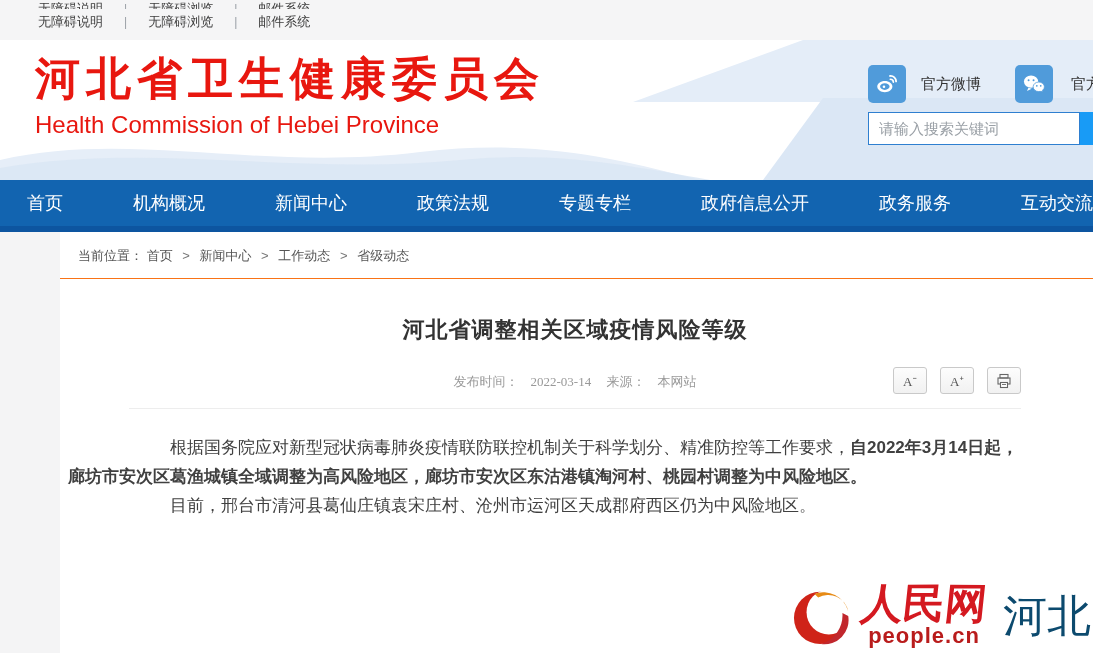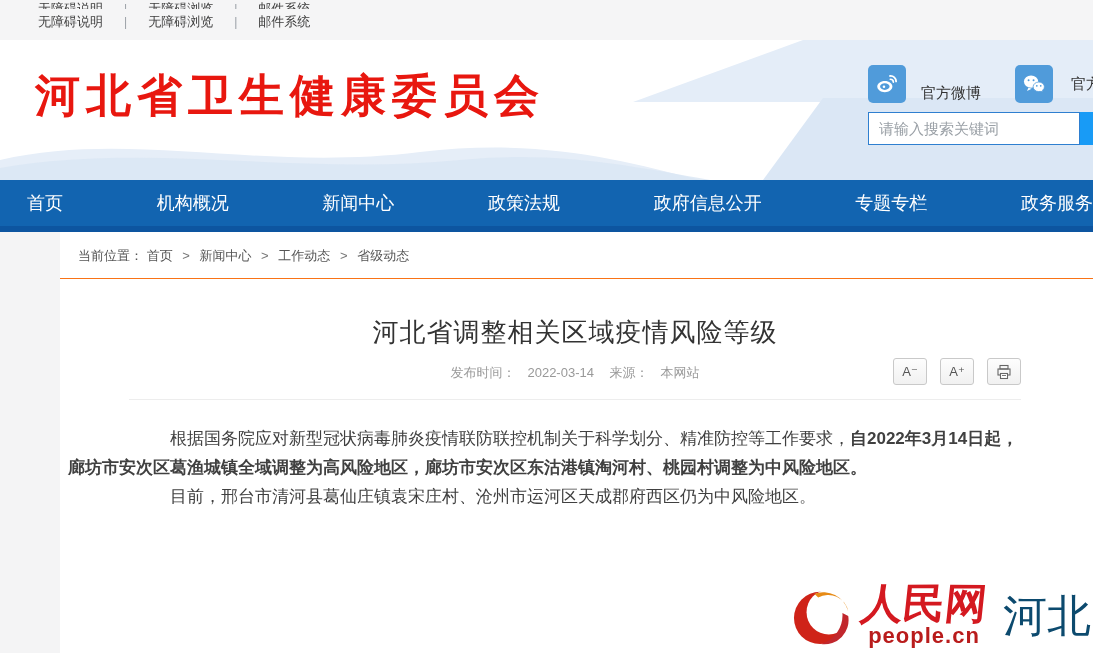--- a/index.html
+++ b/index.html
@@ -15,27 +15,27 @@
   .topbar-ghost .topbar-row { padding-top:0; padding-bottom:0; }
   .topbar-row a { color:#3d3d3d; text-decoration:none; }
   .topbar-sep { color:#9aa0a6; margin:0 21px; font-size:12px; }
   
   .header { position:relative; height:140px; background:#ffffff; overflow:hidden; }
   .hdr-blue-top { position:absolute; top:0; right:0; width:460px; height:62px; background:#e4edf8;
                   clip-path:polygon(170px 0,100% 0,100% 100%,0 100%); }
   .hdr-blue-bottom { position:absolute; top:58px; right:0; width:330px; height:82px; background:#dbe7f5;
                   clip-path:polygon(60px 0,100% 0,100% 100%,0 100%); }
   .hdr-wave { position:absolute; left:0; bottom:0; width:100%; height:60px; }
-  .logo { position:absolute; left:35px; top:27px; }
+  .logo { position:absolute; left:35px; top:10px; }
   .logo-cn { color:#e8170f; font-size:45px; font-weight:700; letter-spacing:6px; line-height:58px; white-space:nowrap; }
   .logo-en { color:#e8170f; font-size:24px; font-weight:500; line-height:30px; margin-top:2px; white-space:nowrap; }
   .soc-tile { position:absolute; width:38px; height:38px; border-radius:5px; background:#509bda;
               display:flex; align-items:center; justify-content:center; }
   .soc-label { position:absolute; font-size:15px; color:#333; line-height:38px; white-space:nowrap; }
-  .tile-weibo { left:868px; top:25px; } .lbl-weibo { left:921px; top:34px;text-align:right; }
+  .tile-weibo { left:868px; top:25px; } .lbl-weibo { left:921px; top:25px;text-align:right; }
   .tile-wechat { left:1015px; top:25px; } .lbl-wechat { left:1071px; top:25px; }
   .search-box { position:absolute; left:868px; top:72px; width:212px; height:33px;
                 border:1px solid #2e7fd0; background:#fff; }
   .search-box input { width:100%; height:100%; border:0; outline:none; padding:11px 10px;
                 font-size:15px; color:#333; font-family:inherit; background:transparent; }
   .search-box input::placeholder { color:#9aa0a6; }
   .search-btn { position:absolute; left:1080px; top:72px; width:64px; height:33px;
                 background:#189bf6; border:0; cursor:pointer; }
   
   .nav { height:52px; background:#1264b0; border-bottom:6px solid #0d55a0; overflow:hidden; }
@@ -43,22 +43,22 @@
                align-items:center; padding:0 27px; }
   .nav-item { color:#fff; font-size:18px; white-space:nowrap; text-decoration:none; line-height:46px; }
   
   .main-wrap { margin-left:60px; background:#fff; min-height:421px; position:relative; }
   .breadcrumb { height:47px; line-height:47px; padding-left:18px; font-size:13px; color:#555;
                 border-bottom:1px solid #f97316; white-space:nowrap; }
   .breadcrumb a { color:#555; text-decoration:none; }
   .bc-sep { margin:0 6px; color:#777; }
   
   .article-head { margin:36px 72px 0 69px; }
-  .article-title { text-align:center; font-size:26px; font-weight:400; color:#333; letter-spacing:1px; }
-  .meta-row { position:relative; margin-top:8px; height:30px; }
+  .article-title { text-align:center; font-size:22px; font-weight:700; color:#333; letter-spacing:1px; }
+  .meta-row { position:relative; margin-top:22px; height:30px;font-family:Liberation Serif, serif; }
   .meta-text { text-align:center; font-size:13px; color:#999; line-height:30px; }
   .meta-text span { margin:0 6px; }
   .meta-tools { position:absolute; right:0; top:0; display:flex; gap:13px; }
   .tool-btn { width:34px; height:27px; border:1px solid #c9c9c9; border-radius:3px;
               background:linear-gradient(#fdfdfd,#f1f1f1); color:#555; font-size:13px;
               cursor:pointer; display:flex; align-items:center; justify-content:center;
               font-family:inherit; padding:0; }
   .head-divider { border-bottom:1px solid #ededed; margin-top:11px; }
   .article-body { margin:24px 0 0 8px; width:958px; font-size:17px; line-height:29px; color:#404040; }
   .article-body p { text-indent:102px; }
@@ -88,20 +88,21 @@
 <div class="header">
   <div class="hdr-blue-top"></div>
   <div class="hdr-blue-bottom"></div>
   <svg class="hdr-wave" viewBox="0 0 1093 60" preserveAspectRatio="none">
     <path d="M0,40 C130,10 260,52 420,32 C540,18 620,40 700,60 L0,60 Z" fill="#e6eef8"></path>
     <path d="M0,48 C150,22 300,56 460,40 C560,30 640,48 710,60 L0,60 Z" fill="#d9e6f4" opacity="0.8"></path>
   </svg>
 
   <div class="logo">
     <div class="logo-cn">河北省卫生健康委员会</div>
+    <div class="logo-en">Health Commission of Hebei Province</div>
   </div>
 
   <div class="soc-tile tile-weibo">
     <svg width="26" height="26" viewBox="0 0 24 24">
       <path fill="#fff" d="M10 9.2c-3.9 0-7 2.4-7 5.2s3.1 5.2 7 5.2 7-2.4 7-5.2-3.1-5.2-7-5.2zm0 8.3c-2.4 0-4.4-1.4-4.4-3.1s2-3.1 4.4-3.1 4.4 1.4 4.4 3.1-2 3.1-4.4 3.1z"></path>
       <circle cx="9.2" cy="14.6" r="1.2" fill="#fff"></circle>
       <path d="M14.8 4.6c3.1-.3 5.6 2 5.6 5" stroke="#fff" stroke-width="1.7" fill="none" stroke-linecap="round"></path>
       <path d="M15 7.6c1.6 0 2.9 1.2 2.9 2.7" stroke="#fff" stroke-width="1.5" fill="none" stroke-linecap="round"></path>
     </svg>
   </div>
@@ -128,23 +129,24 @@
     
   </button>
 </div>
 
 <div class="nav">
   <div class="nav-inner">
     <a href="#" class="nav-item">首页</a>
     <a href="#" class="nav-item">机构概况</a>
     <a href="#" class="nav-item">新闻中心</a>
     <a href="#" class="nav-item">政策法规</a>
+    <a href="#" class="nav-item">专题专栏</a>
     <a href="#" class="nav-item">政府信息公开</a>
-    <a href="#" class="nav-item">专题专栏</a>
     <a href="#" class="nav-item">政务服务</a>
+    <a href="#" class="nav-item">互动交流</a>
   </div>
 </div>
 
 <div class="main-wrap">
 
   <div class="breadcrumb">
     <span>当前位置：</span>
     <a href="#">首页</a>
     <span class="bc-sep">&gt;</span>
     <a href="#">新闻中心</a>

